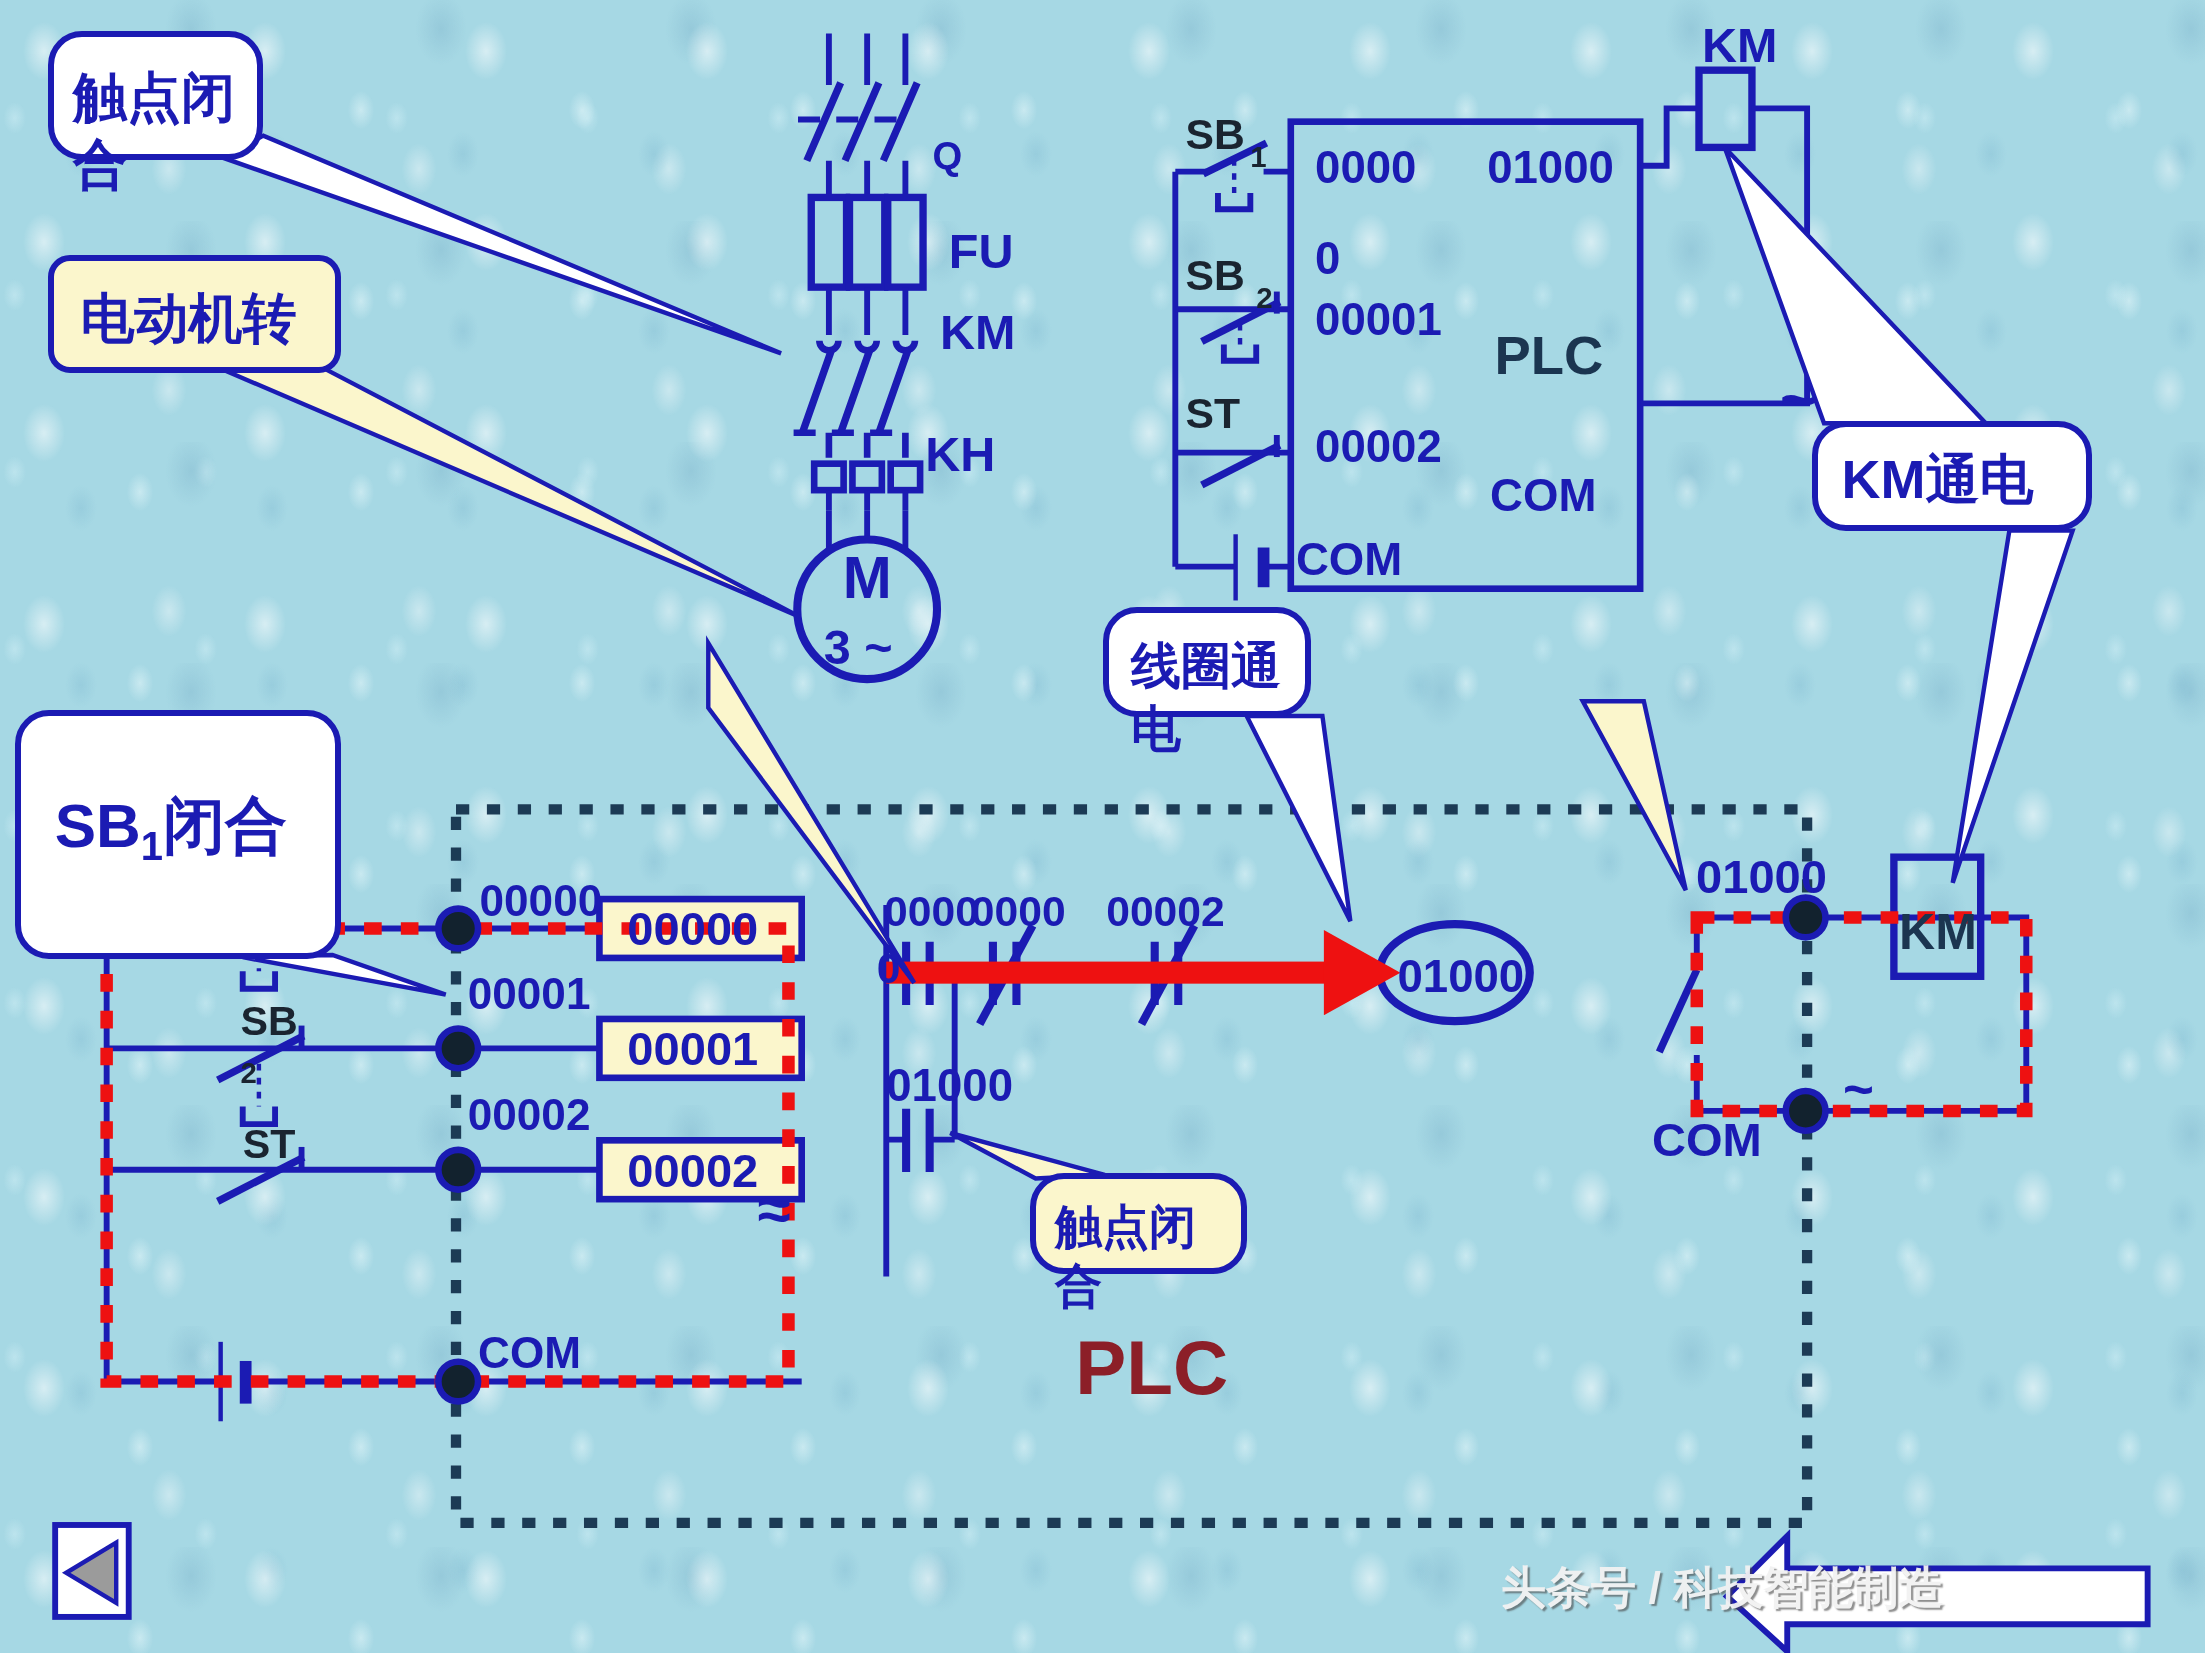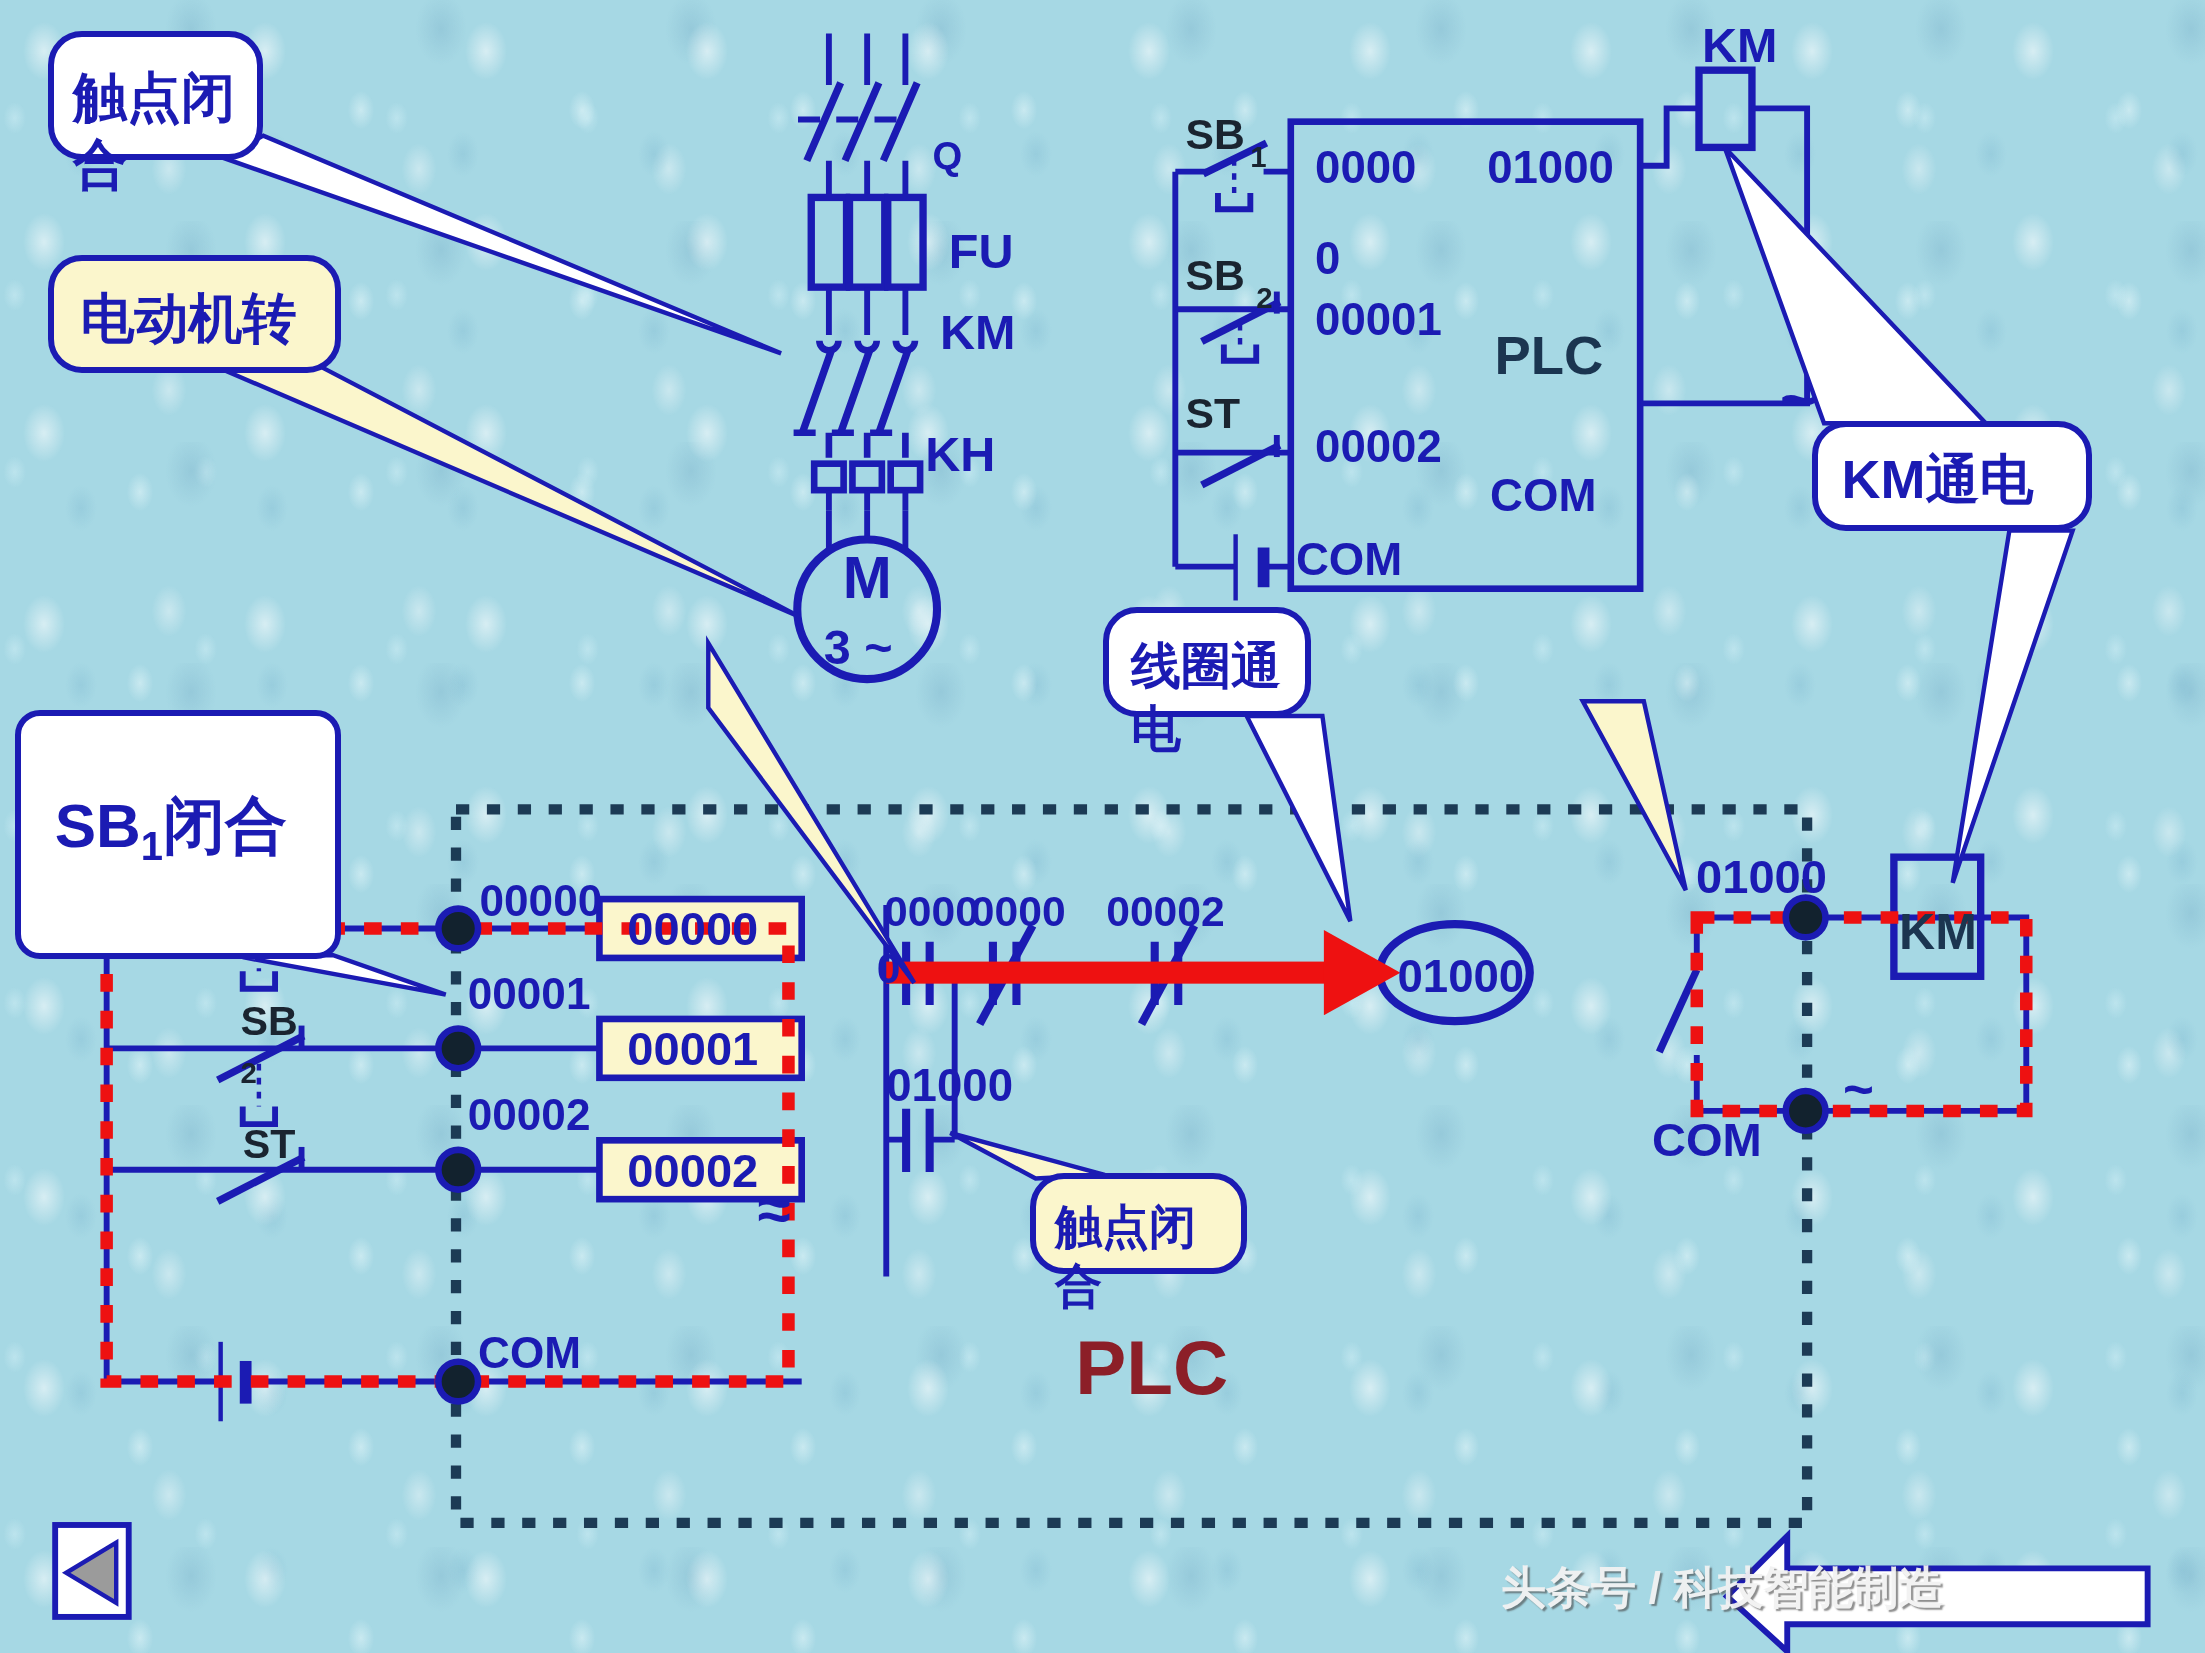--- a/index.html
+++ b/index.html
@@ -228,26 +228,26 @@
     <rect x="75" y="2073" width="100" height="125" fill="#ffffff" stroke="#1b1bb3" stroke-width="8"></rect>
     <polygon points="158,2097 158,2179 90,2138" fill="#9b9b9b" stroke="#1b1bb3" stroke-width="6"></polygon>
   </g>
   <polygon points="2348,2170 2430,2088 2430,2132 2920,2132 2920,2208 2430,2208 2430,2245" fill="#ffffff" stroke="#1b1bb3" stroke-width="8"></polygon>
 </svg>
 
 <div class="callout white" style="left:48px;top:31px;width:215px;height:129px;font-size:54px;padding:26.5px 0 0 19px;">
   <span>触点闭合</span>
 </div>
 
-<div class="callout cream" style="left:48px;top:255px;width:293px;height:118px;font-size:54px;padding:23.5px 0 0 26.5px;">
+<div class="callout cream" style="left:48px;top:255px;width:293px;height:118px;font-size:54px;padding:23.5px 0 0 26.5px;border-radius:22px;">
   <span>电动机转</span>
 </div>
 
 
-<div class="callout white" style="left:14.7px;top:710px;width:326px;height:249px;font-size:62px;padding:71px 0 0 34px;border-radius:25px;">
+<div class="callout white" style="left:14.7px;top:710px;width:326px;height:249px;font-size:62px;padding:71px 0 0 34px;">
   <span>SB</span><sub style="font-size:40px">1</sub><span>闭合</span>
 </div>
 
 <div class="callout white" style="left:1103px;top:607px;width:208px;height:110px;font-size:50px;padding:22px 0 0 22px;">
   <span>线圈通电</span>
 </div>
 
 
 <div class="callout white" style="left:1812px;top:421px;width:280px;height:110px;font-size:54px;padding:19px 0 0 23.5px;">
   <span>KM通电</span>

